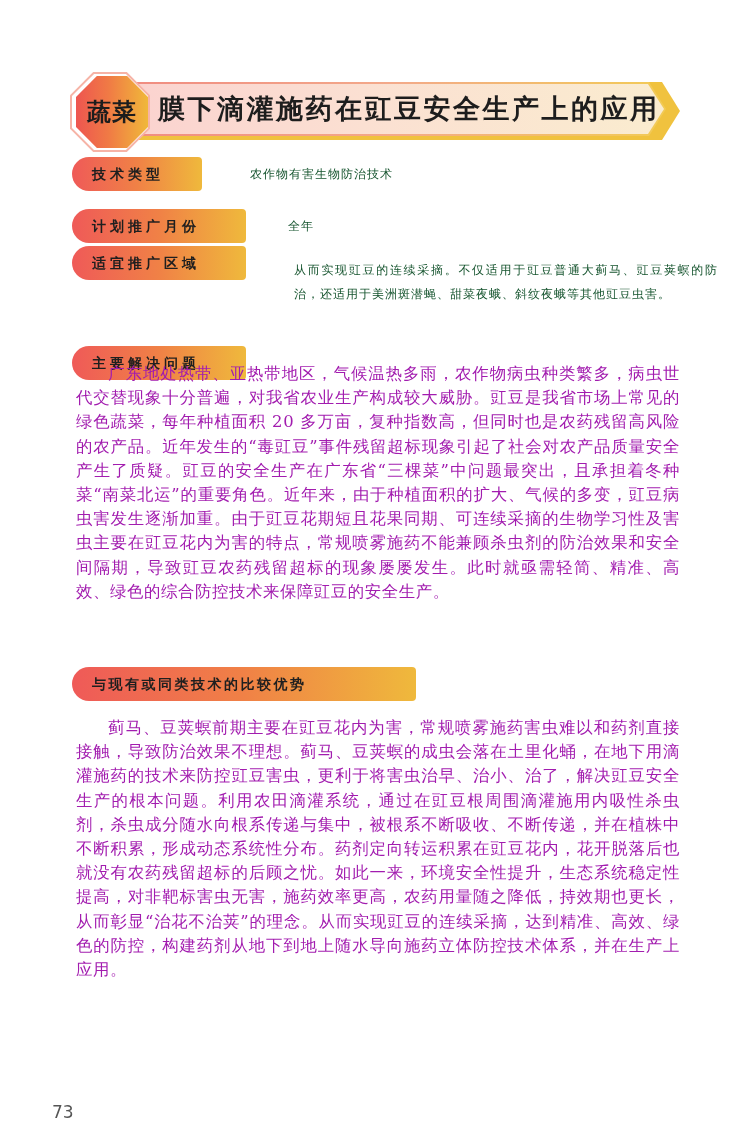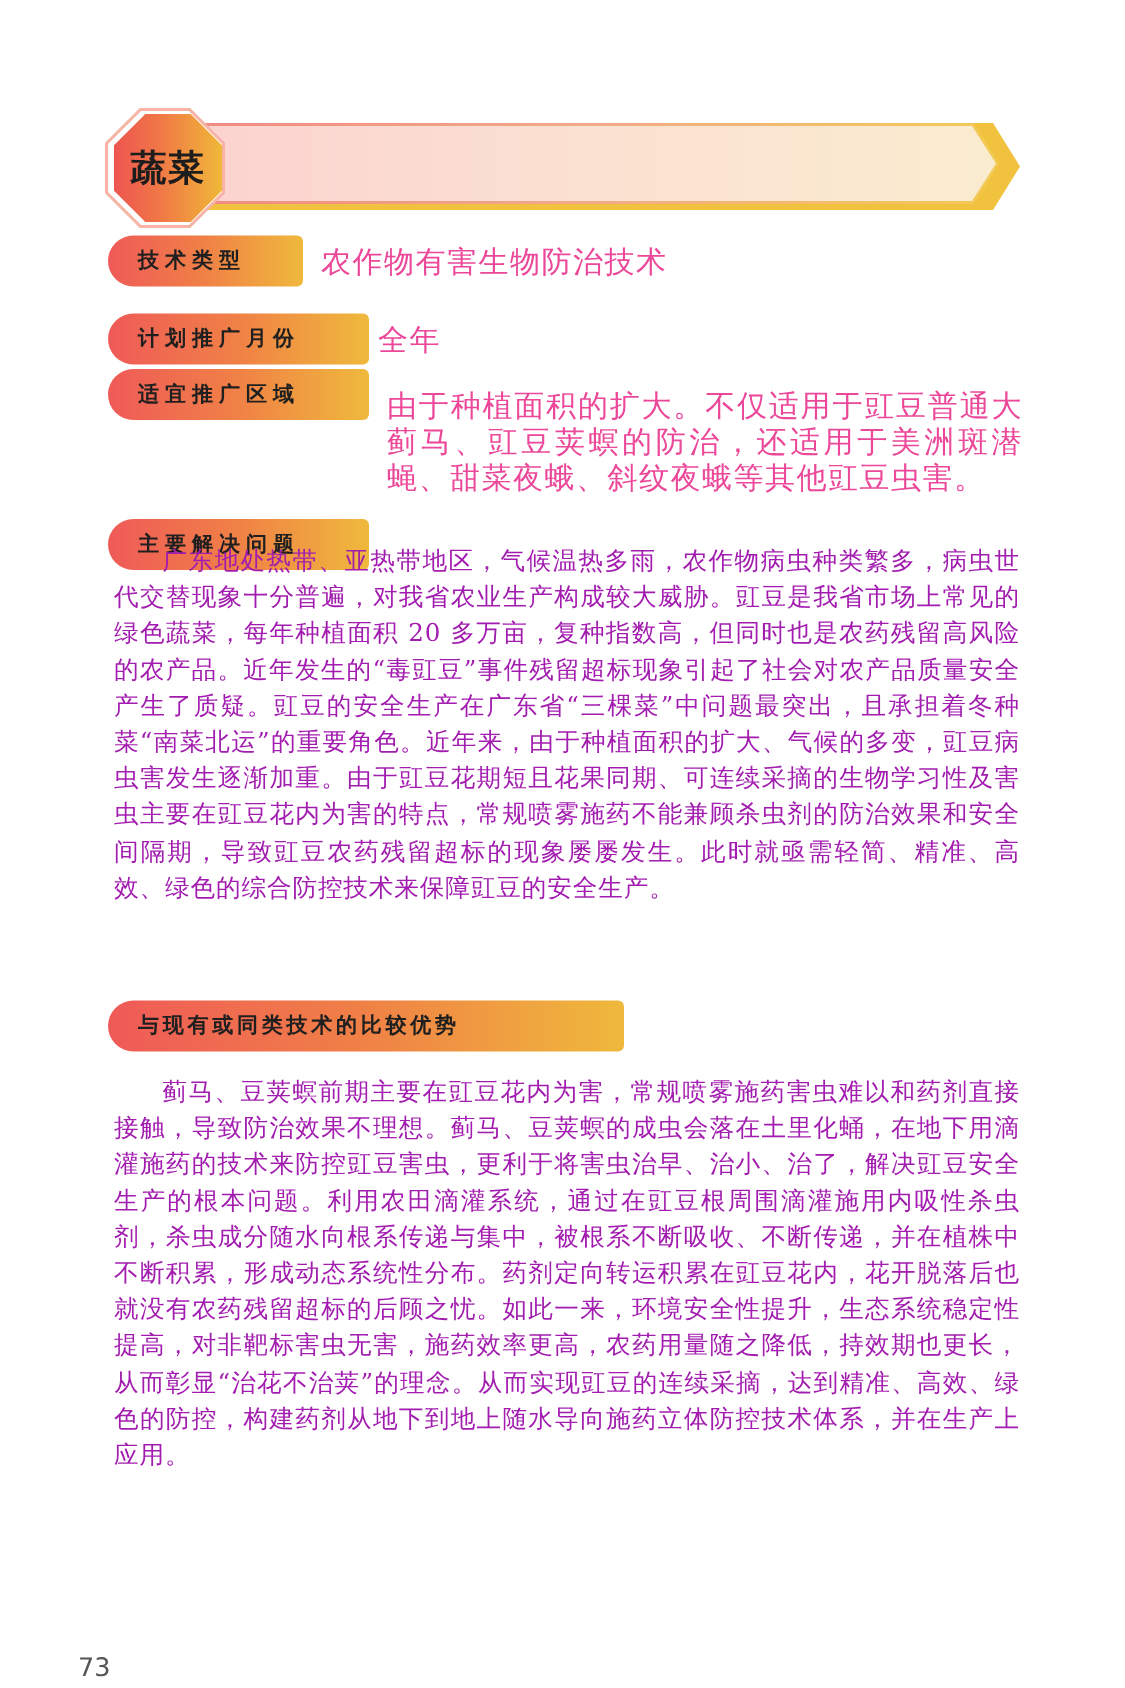--- a/index.html
+++ b/index.html
@@ -32,51 +32,52 @@
   .octagon-label { position:absolute; left:6px; top:6px; width:72px; height:92px; line-height:72px;
             text-align:center; font-family:"DejaVu Sans","Liberation Sans",sans-serif;
             font-weight:bold; font-size:24px; color:#1d1d1d; letter-spacing:1px; }
 
   
   .pill { position:absolute; height:34px; line-height:34px;
           background:linear-gradient(90deg,#ef5a58 0%,#f08146 50%,#efb93c 100%);
           border-radius:17px 4px 4px 17px;
           font-family:"DejaVu Sans","Liberation Sans",sans-serif; font-weight:bold;
           font-size:14px; color:#1f1f1f; letter-spacing:4px; padding-left:20px; box-sizing:border-box; }
-  .field-value { position:absolute; font-size:20px; line-height:24px; color:#ec4899; letter-spacing:1px; }
+  .field-value { position:absolute; font-size:12px; line-height:24px; color:#14532d; letter-spacing:1px;margin-left:36px; }
 
   
   .para { position:absolute; left:76px; width:604px; font-size:16.4px; line-height:24.2px;
           text-align:justify; color:#a21caf; letter-spacing:0.6px; margin:0; }
   .para .indent { display:inline-block; width:32px; }
 
   .page-number { position:absolute; left:52px; top:1066px; font-family:"DejaVu Sans","Liberation Sans",sans-serif;
                  font-size:17px; color:#555555;margin-top:36px; }
 </style>
 </head>
 <body>
 
 <div class="header">
   <div class="banner-shadow"></div>
   <div class="banner-edge"></div>
   <div class="banner"></div>
+  <div class="banner-title">膜下滴灌施药在豇豆安全生产上的应用</div>
   <div class="octagon-outline"></div>
   <div class="octagon-outline-inner"></div>
   <div class="octagon"></div>
   <div class="octagon-label">蔬菜</div>
 </div>
 
 <div class="pill" style="left:72px; top:157px; width:130px;">技术类型</div>
 <div class="field-value" style="left:214px; top:162px;">农作物有害生物防治技术</div>
 
 <div class="pill" style="left:72px; top:209px; width:174px;">计划推广月份</div>
 <div class="field-value" style="left:252px; top:214px;">全年</div>
 
 <div class="pill" style="left:72px; top:246px; width:174px;">适宜推广区域</div>
-<div class="field-value" style="left:258px; top:258px; width:424px; text-align:justify; line-height:24px;">由于种植面积的扩大。不仅适用于豇豆普通大蓟马、豇豆荚螟的防治，还适用于美洲斑潜蝇、甜菜夜蛾、斜纹夜蛾等其他豇豆虫害。</div>
+<div class="field-value" style="left:258px; top:258px; width:424px; text-align:justify; line-height:24px;">从而实现豇豆的连续采摘。不仅适用于豇豆普通大蓟马、豇豆荚螟的防治，还适用于美洲斑潜蝇、甜菜夜蛾、斜纹夜蛾等其他豇豆虫害。</div>
 
 <div class="pill" style="left:72px; top:318px; width:174px;margin-top:28px;">主要解决问题</div>
 
 <p class="para" style="top:362px;"><span class="indent"></span><span>广东地处热带、亚热带地区，气候温热多雨，农作物病虫种类繁多，病虫世代交替现象十分普遍，对我省农业生产构成较大威胁。豇豆是我省市场上常见的绿色蔬菜，每年种植面积 20 多万亩，复种指数高，但同时也是农药残留高风险的农产品。近年发生的“毒豇豆”事件残留超标现象引起了社会对农产品质量安全产生了质疑。豇豆的安全生产在广东省“三棵菜”中问题最突出，且承担着冬种菜“南菜北运”的重要角色。近年来，由于种植面积的扩大、气候的多变，豇豆病虫害发生逐渐加重。由于豇豆花期短且花果同期、可连续采摘的生物学习性及害虫主要在豇豆花内为害的特点，常规喷雾施药不能兼顾杀虫剂的防治效果和安全间隔期，导致豇豆农药残留超标的现象屡屡发生。此时就亟需轻简、精准、高效、绿色的综合防控技术来保障豇豆的安全生产。</span></p>
 
 <div class="pill" style="left:72px; top:667px; width:344px; letter-spacing:2.5px;">与现有或同类技术的比较优势</div>
 
 <p class="para" style="top:716px;"><span class="indent"></span><span>蓟马、豆荚螟前期主要在豇豆花内为害，常规喷雾施药害虫难以和药剂直接接触，导致防治效果不理想。蓟马、豆荚螟的成虫会落在土里化蛹，在地下用滴灌施药的技术来防控豇豆害虫，更利于将害虫治早、治小、治了，解决豇豆安全生产的根本问题。利用农田滴灌系统，通过在豇豆根周围滴灌施用内吸性杀虫剂，杀虫成分随水向根系传递与集中，被根系不断吸收、不断传递，并在植株中不断积累，形成动态系统性分布。药剂定向转运积累在豇豆花内，花开脱落后也就没有农药残留超标的后顾之忧。如此一来，环境安全性提升，生态系统稳定性提高，对非靶标害虫无害，施药效率更高，农药用量随之降低，持效期也更长，从而彰显“治花不治荚”的理念。从而实现豇豆的连续采摘，达到精准、高效、绿色的防控，构建药剂从地下到地上随水导向施药立体防控技术体系，并在生产上应用。</span></p>
 
 <div class="page-number">73</div>

